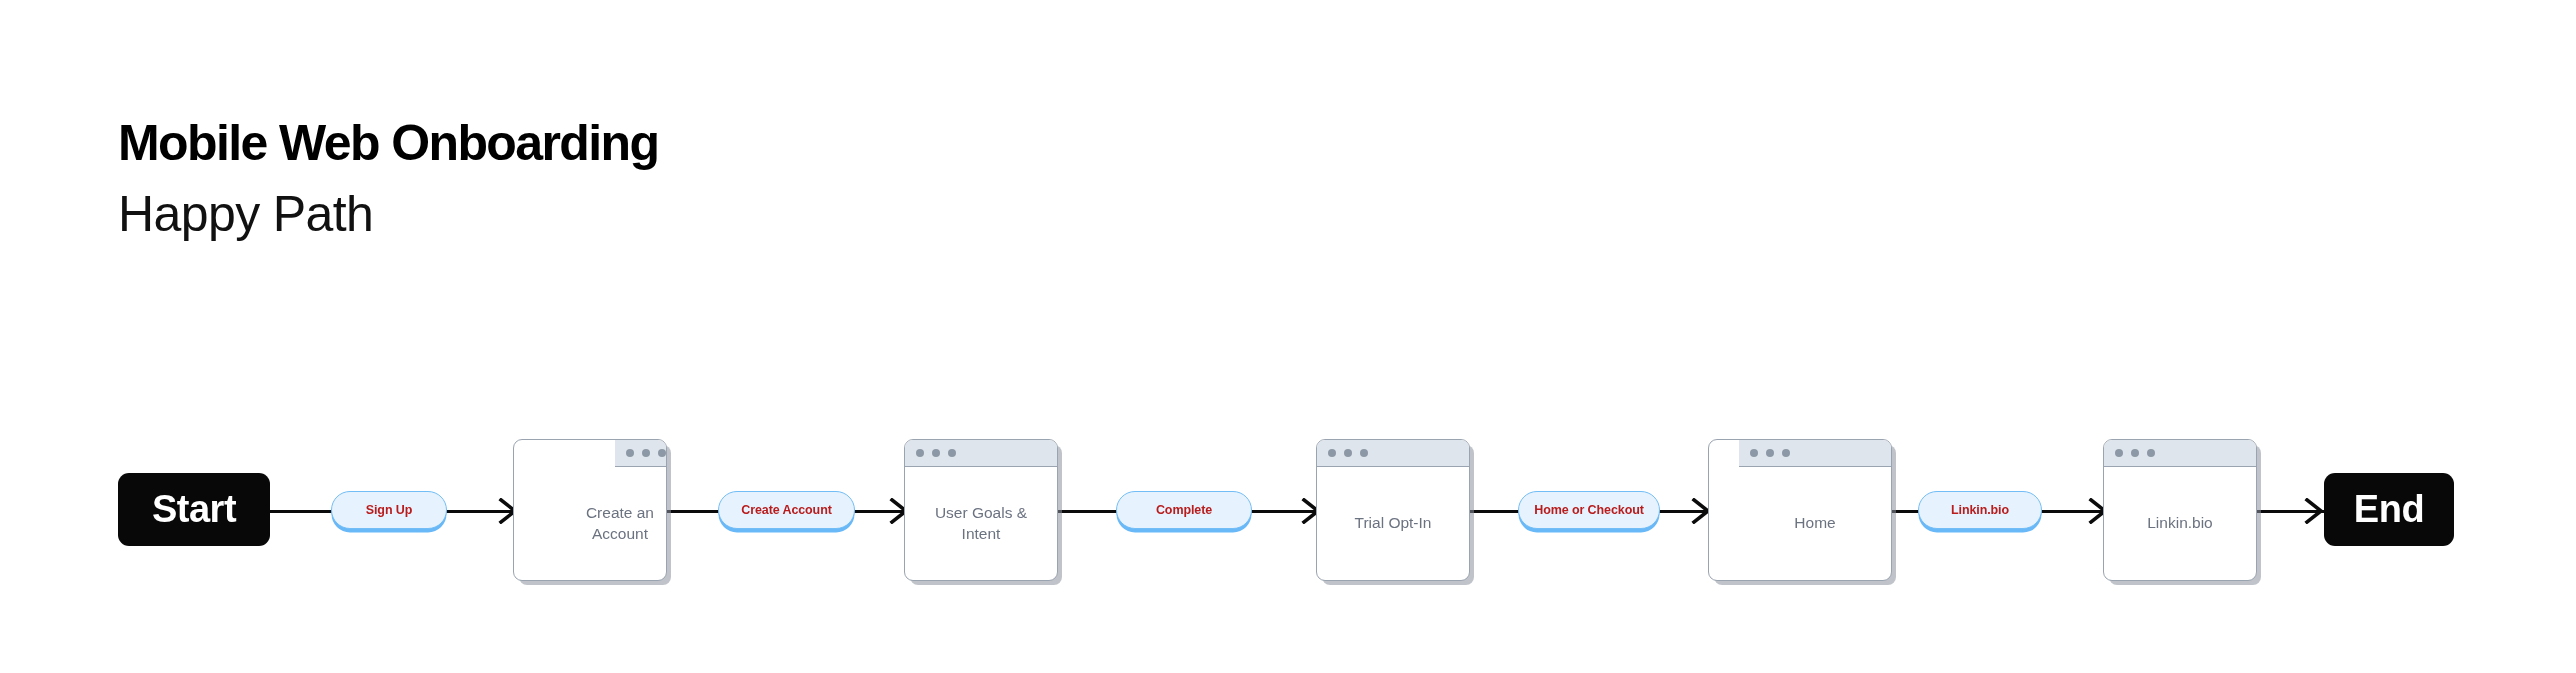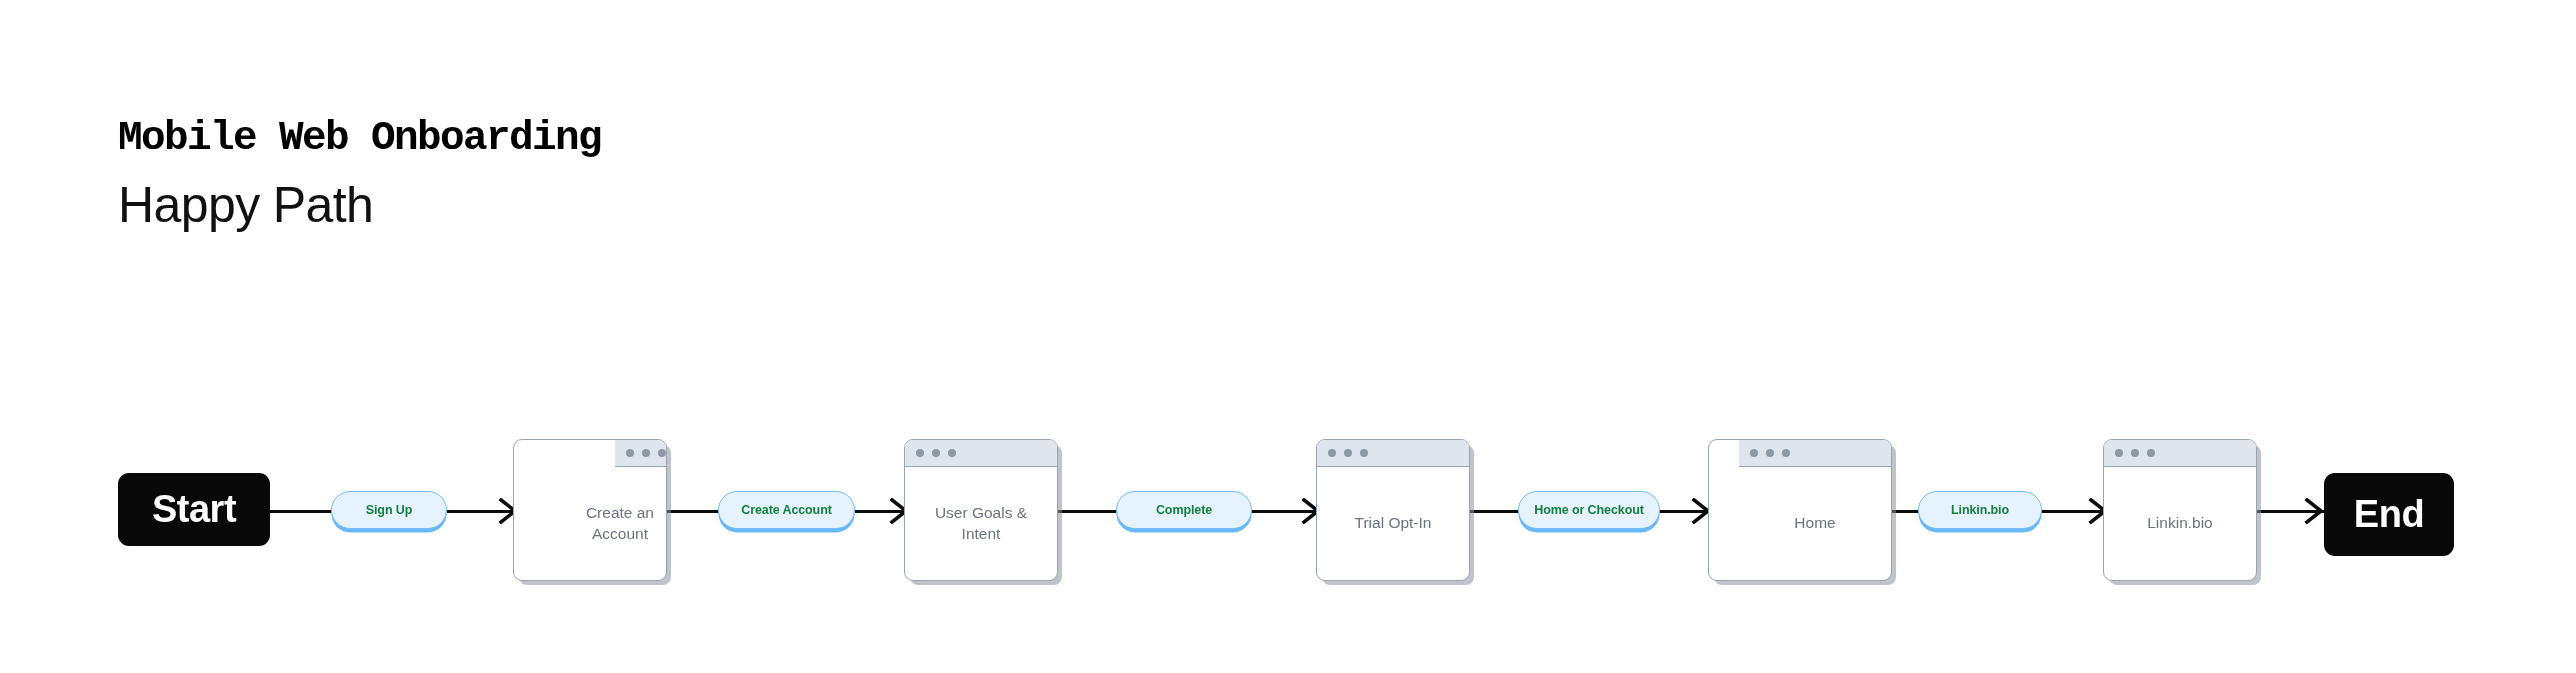--- a/index.html
+++ b/index.html
@@ -16,28 +16,27 @@
     -webkit-font-smoothing: antialiased;
   }
 
   
   #heading-block {
     position: absolute;
     left: 118px;
     top: 118px;
   }
   #page-title {
-    font-size: 41px;
+    font-size: 50px;
     font-weight: 700;
     letter-spacing: -1.6px;
     color: #000000;
     line-height: 1.0;
     margin: 0;
     white-space: nowrap;
-    font-family: Liberation Mono, monospace;
   }
   #page-subtitle {
     font-size: 50px;
     font-weight: 400;
     letter-spacing: -0.6px;
     color: #111111;
     line-height: 1.0;
     margin: 0;
     margin-top: 21px;
     white-space: nowrap;
@@ -113,21 +112,21 @@
 
   
   .pill {
     background: #e6f3fe;
     border: 1.6px solid #72bdf6;
     border-radius: 998px;
     box-shadow: 0 4px 0 -0.5px #69b8f7;
     display: flex;
     align-items: center;
     justify-content: center;
-    color: #15803d;
+    color: #b91c1c;
     font-size: 12.5px;
     font-weight: 700;
     letter-spacing: -0.1px;
     white-space: nowrap;
   }
 
   
   .connector {
     position: absolute;
     height: 3.4px;
@@ -271,18 +270,18 @@
     <div class="window-titlebar">
       <span class="window-dot"></span>
       <span class="window-dot"></span>
       <span class="window-dot"></span>
     </div>
     <div class="window-body">
       <span class="window-label">Linkin.bio</span>
     </div>
   </div>
 
-  <div class="flow-node terminator" style="left:2324px; top:458px; width:130px; height:83px;">
+  <div class="flow-node terminator" style="left:2324px; top:458px; width:130px; height:73px;">
     <span>End</span>
   </div>
 
 </div>
 
 
 </body></html>

